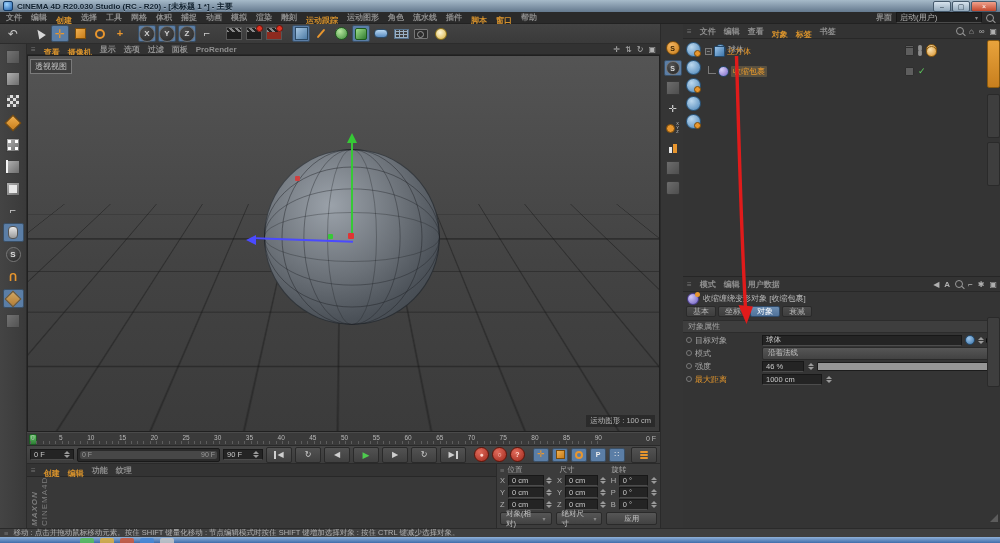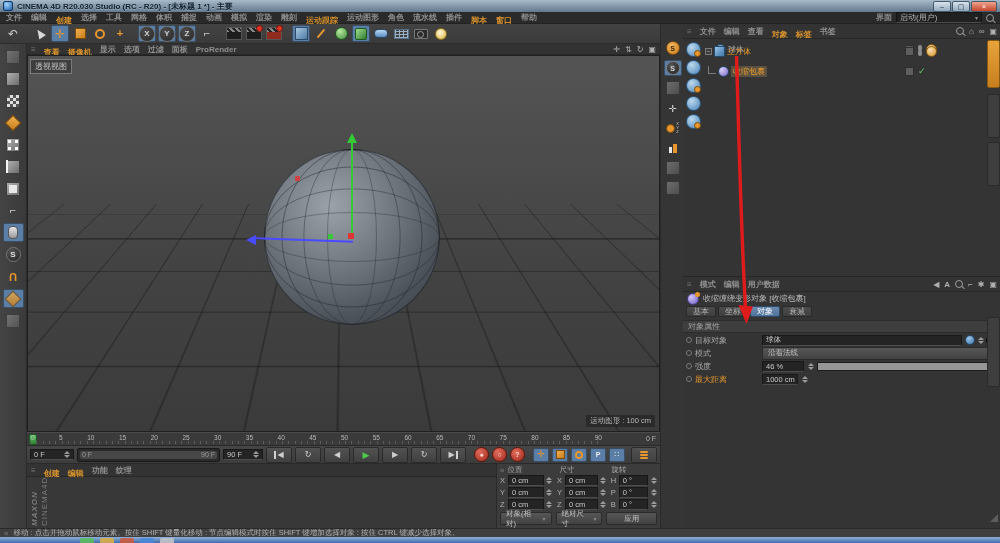--- a/index.html
+++ b/index.html
@@ -825,21 +825,21 @@
           </span>
         <span class="spin">
             <i class="up"></i>
             <i class="dn"></i>
           </span>
         <span class="slider"></span>
       </div>
       <div class="am-row">
         <span class="adot"></span>
         <span class="albl hl">最大距离</span>
-        <span class="fld" style="width:36px">
+        <span class="fld" style="width:60px">
             <span>1000 cm</span>
           </span>
         <span class="spin">
             <i class="up"></i>
             <i class="dn"></i>
           </span>
       </div>
       <div class="sidetab idle" style="top:40px;height:70px"></div>
       <div class="resize-grip"></div>
     </div>

